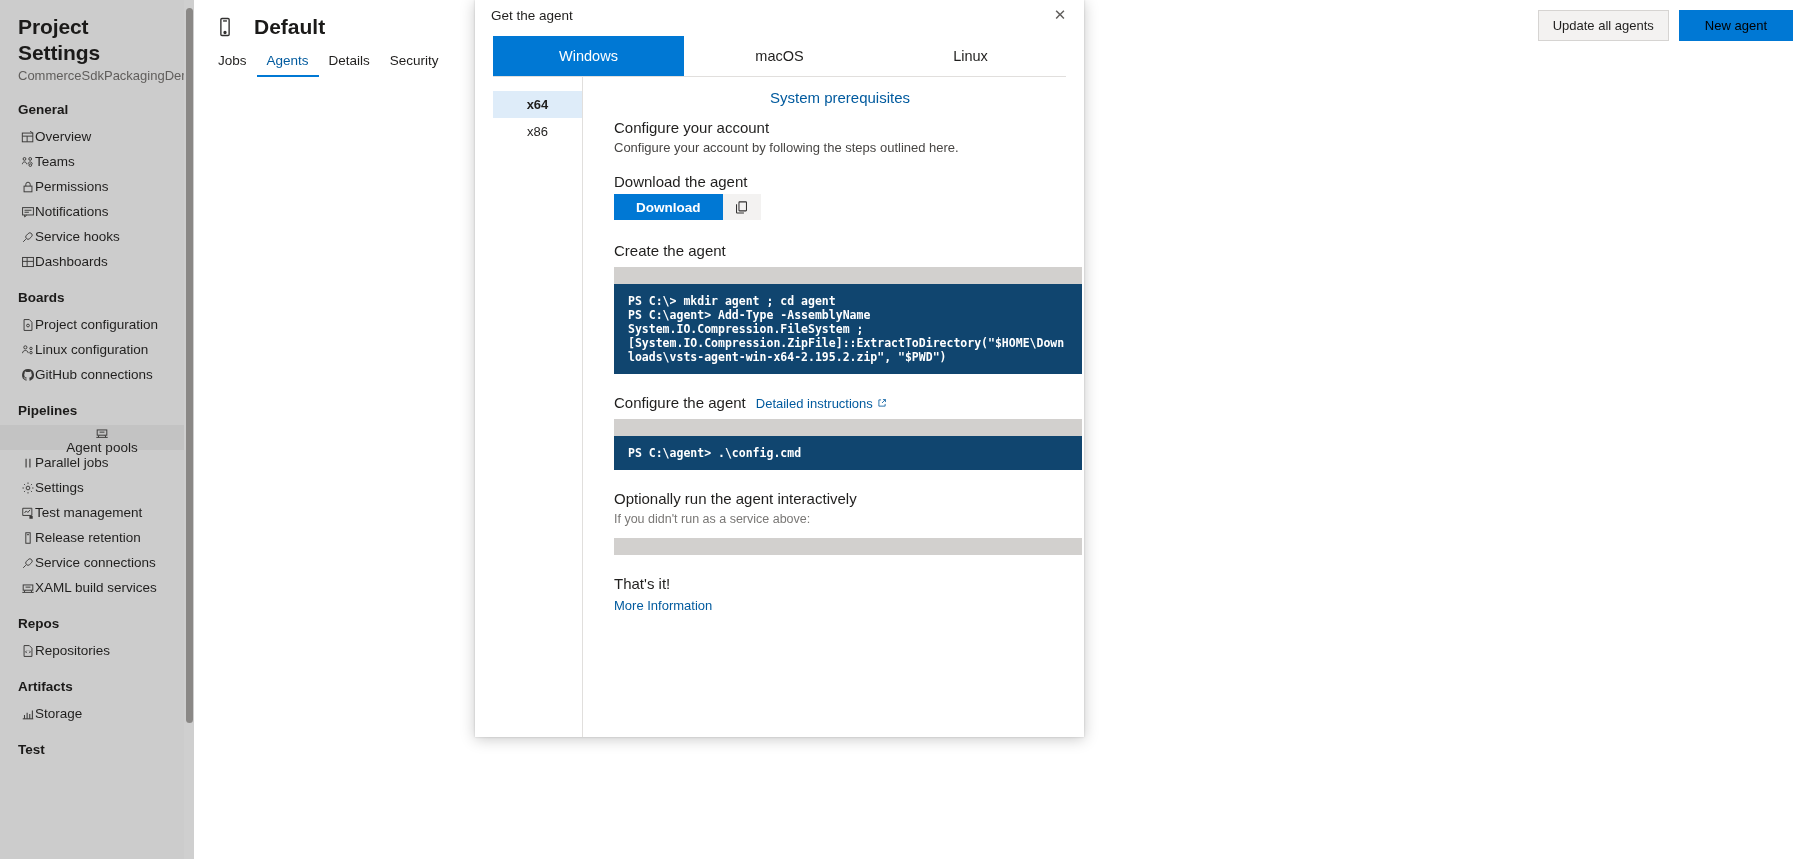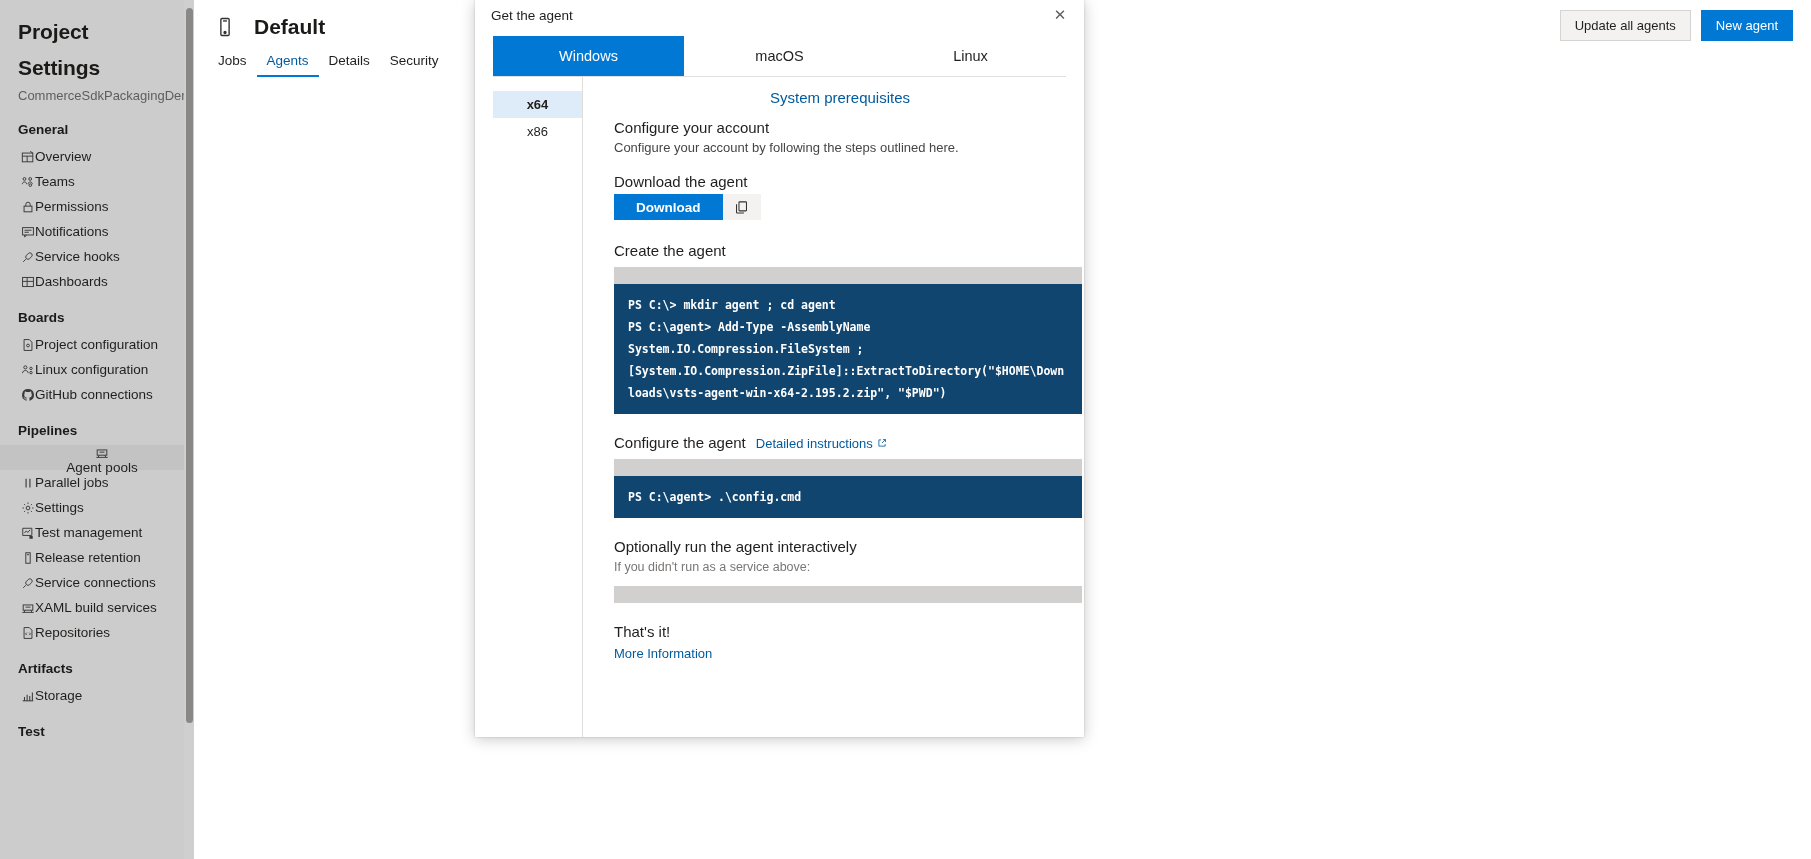--- a/index.html
+++ b/index.html
@@ -52,21 +52,21 @@
     border-radius: 4px;
   }
   .sidebar-header {
     padding: 14px 18px 2px 18px;
   }
   .sidebar-title {
     font-size: 21px;
     font-weight: 600;
     color: #1b1a19;
     letter-spacing: -0.1px;
-    line-height: 36px;
+    line-height: 26px;
   }
   .sidebar-subtitle {
     font-size: 13px;
     color: #605e5c;
     margin-top: 1px;
     line-height: 17px;
   }
   .nav-group-title {
     font-size: 13.5px;
     font-weight: 700;
@@ -158,23 +158,23 @@
     color: #201f1e;
     font-size: 13px;
     padding: 7px 14px;
     cursor: pointer;
     font-family: inherit;
     margin-left: 28px;
   }
   .btn-primary {
     background: #0078d4;
     border: 1px solid #0078d4;
-    color: #ffffff;
+    color: #000000;
     font-size: 13px;
-    padding: 7px 14px;
+    padding: 7px 25px;
     cursor: pointer;
     font-family: inherit;
   }
 
   
   #dialog-overlay {
     position: absolute;
     inset: 0;
     background: rgba(255,255,255,0.0);
     pointer-events: none;
@@ -352,21 +352,21 @@
   }
   .code-toolbar {
     background: #d2d0ce;
     height: 17px;
   }
   .code-body {
     background: #10456f;
     color: #ffffff;
     font-family: "DejaVu Sans Mono", "Liberation Mono", monospace;
     font-size: 11.5px;
-    line-height: 22px;
+    line-height: 14px;
     font-weight: 700;
     padding: 10px 12px 10px 14px;
     white-space: pre-wrap;
     word-break: break-word;
     box-sizing: border-box;
   }
   .code-block.tall .code-body { min-height: 76px; }
   .code-block.short .code-body { min-height: 26px; }
   .final-note {
     font-size: 15px;
@@ -534,20 +534,21 @@
     <div class="nav-item">
       <span class="nav-icon">
           <svg width="14" height="14" viewBox="0 0 16 16" fill="none" stroke="currentColor" stroke-width="1.1">
             <rect x="2.5" y="4.5" width="11" height="6"></rect>
             <path d="M1.5 13h13M4.6 10.5l-1 2.5M11.4 10.5l1 2.5M5.2 7h5.6"></path>
           </svg>
         </span>
       <span>XAML build services</span>
     </div>
 
+    <div class="nav-group-title">Repos</div>
     <div class="nav-item">
       <span class="nav-icon">
           <svg width="14" height="14" viewBox="0 0 16 16" fill="none" stroke="currentColor" stroke-width="1.1">
             <path d="M3.5 1.8h6l3 3v9.4h-9z"></path>
             <path d="M6.6 7.6L5.2 9l1.4 1.4M9.4 7.6L10.8 9l-1.4 1.4"></path>
           </svg>
         </span>
       <span>Repositories</span>
     </div>
 

